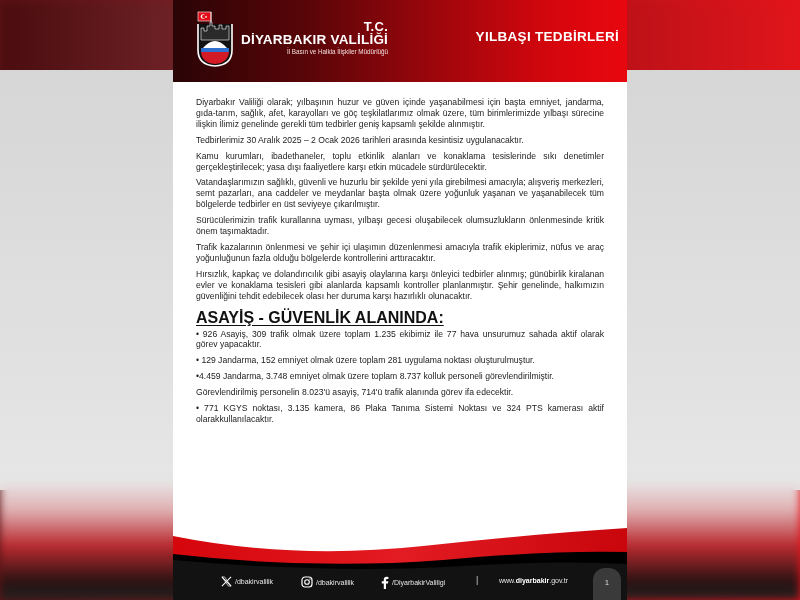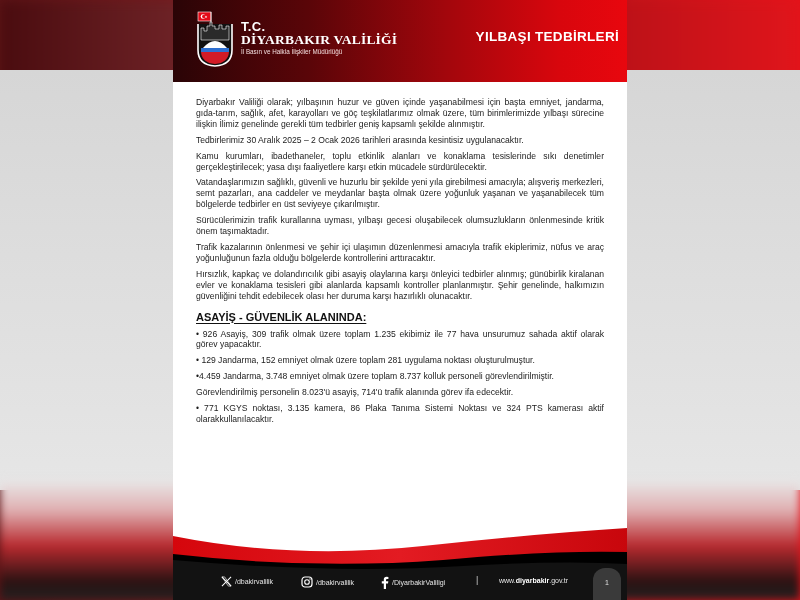--- a/index.html
+++ b/index.html
@@ -40,27 +40,27 @@
     .header {
       position: absolute; left: 0; top: 0; width: 454px; height: 82px;
       background: linear-gradient(90deg, #2a0406 0%, #5a0508 30%, #a2060c 60%, #d8060d 85%, #e8070e 100%);
     }
     .logo-block {
       position: absolute; left: 22px; top: 10px; display: flex; align-items: center;
     }
     .logo-badge {
       width: 40px; height: 56px; position: relative;
     }
-    .logo-text { margin-left: 6px; color: #fff; }
+    .logo-text { margin-left: 6px; color: #fff; text-align: right; }
     .logo-tc {
       font-family: "Liberation Sans", sans-serif; font-weight: 700;
       font-size: 13px; line-height: 13px; letter-spacing: 0.3px;
     }
     .logo-name {
-      font-family: Liberation Serif, serif; font-weight: 700;
+      font-family: Liberation Sans, sans-serif; font-weight: 700;
       font-size: 13.5px; line-height: 14px; letter-spacing: 0.2px;
     }
     .logo-sub {
       font-family: "Liberation Sans", sans-serif;
       font-size: 6.3px; line-height: 9px; color: #f2dede;
     }
     .header-title {
       position: absolute; right: 8px; top: 29px;
       color: #ffffff;
       font-family: "Liberation Sans", sans-serif; font-weight: 700;
@@ -73,21 +73,21 @@
       font-family: "Liberation Sans", sans-serif;
       font-size: 8.6px; line-height: 10.9px;
     }
     .content p {
       text-align: justify; margin-bottom: 5px;
     }
     .content p.single { text-align: left; }
     .section-title {
       margin-top: 9px; margin-bottom: 5px;
       font-family: "Liberation Sans", sans-serif; font-weight: 700;
-      font-size: 11px; line-height: 13px; color: #111;
+      font-size: 16px; line-height: 13px; color: #111;
       text-decoration: underline; text-underline-offset: 2px;
     }
 
     .footer-wave {
       position: absolute; left: 0; bottom: 0; width: 454px; height: 80px;
     }
     .footer {
       position: absolute; left: 0; bottom: 0; width: 454px; height: 34px;
       display: flex; align-items: center;
       color: #e6e6e6;

